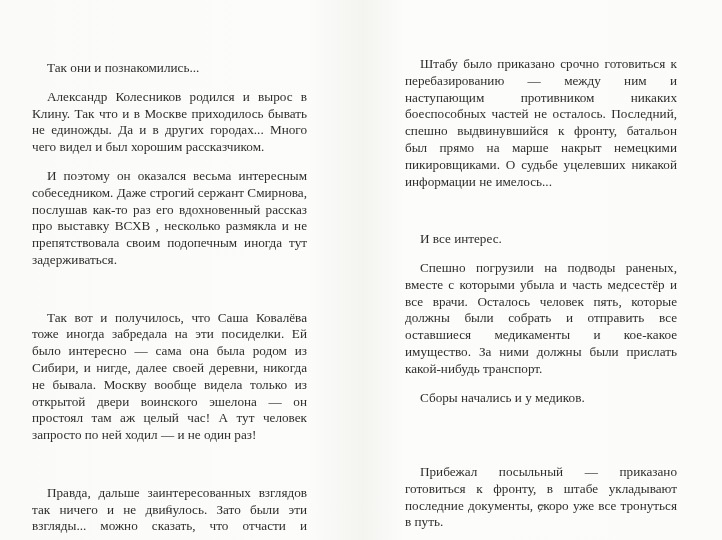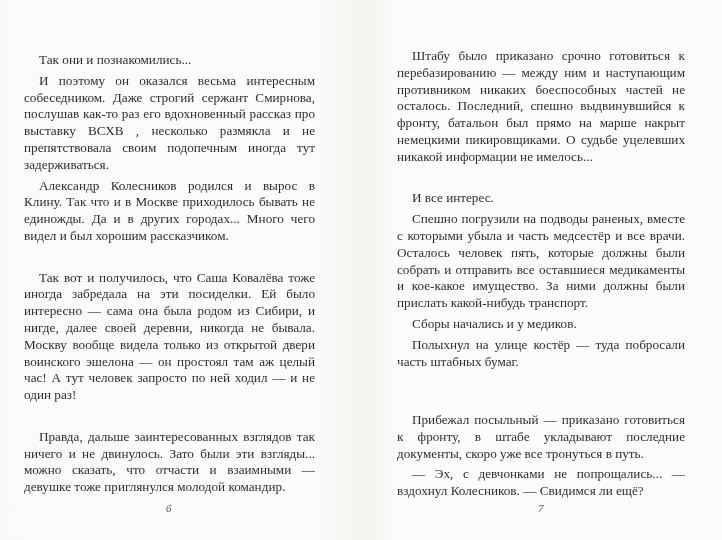--- a/index.html
+++ b/index.html
@@ -11,53 +11,52 @@
   }
   .page { position:absolute; top:0; height:540px; width:361px; }
   .page.left { left:0; background:linear-gradient(to right,#fafaf8 0%,#fcfcfa 85%,#f4f4f1 100%); }
   .page.right { left:361px; background:linear-gradient(to right,#f3f3f0 0%,#fcfcfa 12%,#fbfbf9 100%); }
   .textblock {
     position:absolute; font-size:13.2px; line-height:16.8px; text-align:justify;
     hyphens:manual;
   }
   .left .textblock { left:20px; top:48px; width:299px; }
   .right .textblock { left:32px; top:44px; width:296px; }
-  .para { margin:4px; text-indent:15px; }
+  .para { margin:12px; text-indent:15px; }
   .gap { height:16.8px; }
   .folio {
     position:absolute; top:502px; font-size:11px; font-style:italic; color:#555;
   }
   .left .folio { left:166px; }
   .right .folio { left:177px; }
 </style>
 </head>
 <body>
 
 <div class="page left">
   <div class="textblock">
     <p class="para">Так они и познакомились...</p>
+    <p class="para">Александр Колесников родился и вырос в Клину. Так что и в Москве приходилось бывать не единожды. Да и в других городах... Много чего видел и был хорошим рассказчиком.</p>
     <p class="para">И поэтому он оказался весьма интересным собеседником. Даже строгий сержант Смирнова, послушав как-то раз его вдохновенный рассказ про выставку ВСХВ , несколько размякла и не препятствовала своим подопечным иногда тут задерживаться.</p>
-    <p class="para">Александр Колесников родился и вырос в Клину. Так что и в Москве приходилось бывать не единожды. Да и в других городах... Много чего видел и был хорошим рассказчиком.</p>
     <div class="gap"></div>
     <p class="para">Так вот и получилось, что Саша Ковалёва тоже иногда забредала на эти посиделки. Ей было интересно — сама она была родом из Сибири, и нигде, далее своей деревни, никогда не бывала. Москву вообще видела только из открытой двери воинского эшелона — он простоял там аж целый час! А тут человек запросто по ней ходил — и не один раз!</p>
     <div class="gap"></div>
     <p class="para">Правда, дальше заинтересованных взглядов так ничего и не двинулось. Зато были эти взгляды... можно сказать, что отчасти и взаимными — девушке тоже приглянулся молодой командир.</p>
 
   </div>
   <div class="folio">6</div>
 </div>
 
 <div class="page right">
   <div class="textblock">
     <p class="para">Штабу было приказано срочно готовиться к перебазированию — между ним и наступающим противником никаких боеспособных частей не осталось. Последний, спешно выдвинувшийся к фронту, батальон был прямо на марше накрыт немецкими пикировщиками. О судьбе уцелевших никакой информации не имелось...</p>
     <div class="gap"></div>
     <p class="para">И все интерес.</p>
     <p class="para">Спешно погрузили на подводы раненых, вместе с которыми убыла и часть медсестёр и все врачи. Осталось человек пять, которые должны были собрать и отправить все оставшиеся медикаменты и кое-какое имущество. За ними должны были прислать какой-нибудь транспорт.</p>
     <p class="para">Сборы начались и у медиков.</p>
-    <p class="para">Полыхнул на улице костёр — туда побросали часть штабных бумаг.</p>
     <div class="gap"></div>
     <div class="gap"></div>
     <p class="para">Прибежал посыльный — приказано готовиться к фронту, в штабе укладывают последние документы, скоро уже все тронуться в путь.</p>
     <p class="para">— Эх, с девчонками не попрощались... — вздохнул Колесников. — Свидимся ли ещё?</p>
 
   </div>
   <div class="folio">7</div>
 </div>
 
 </body></html>

